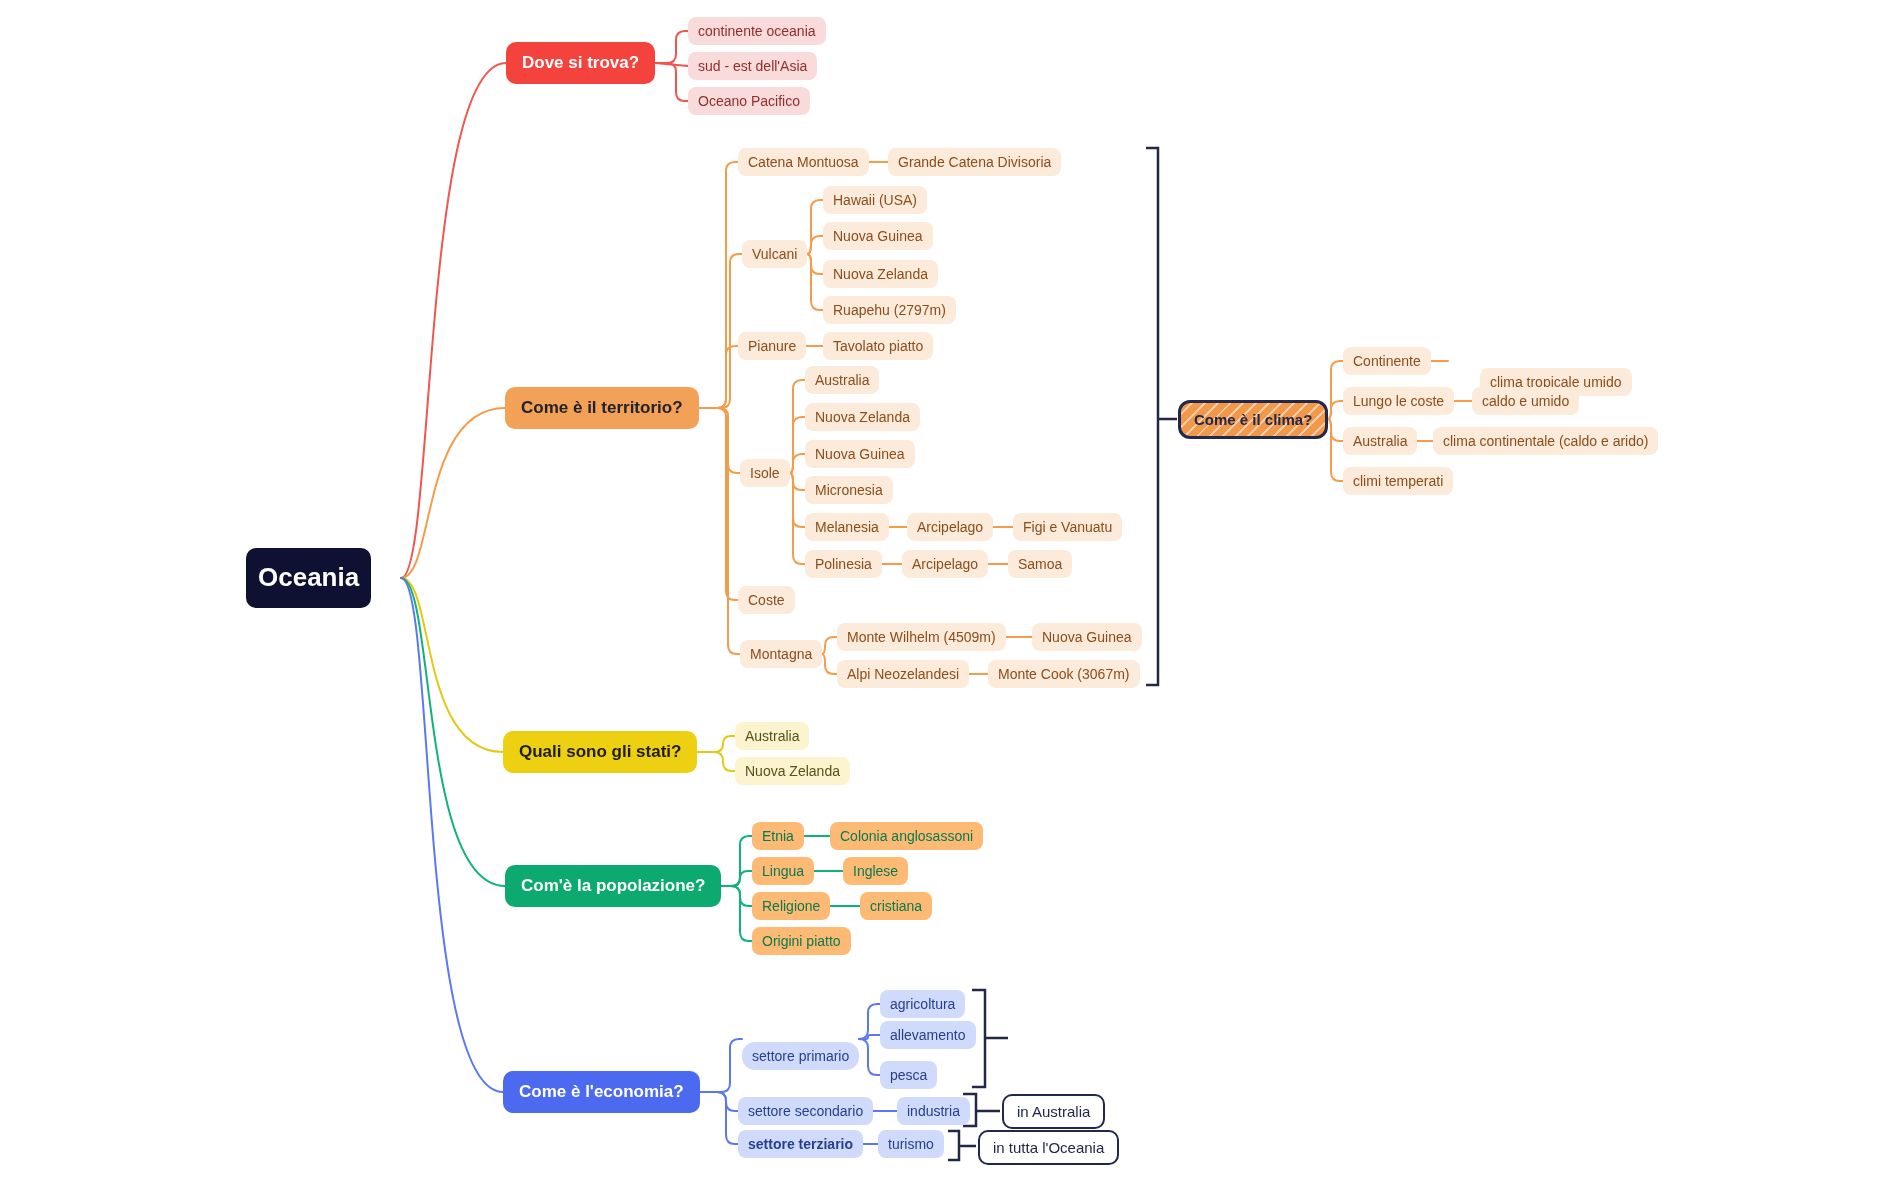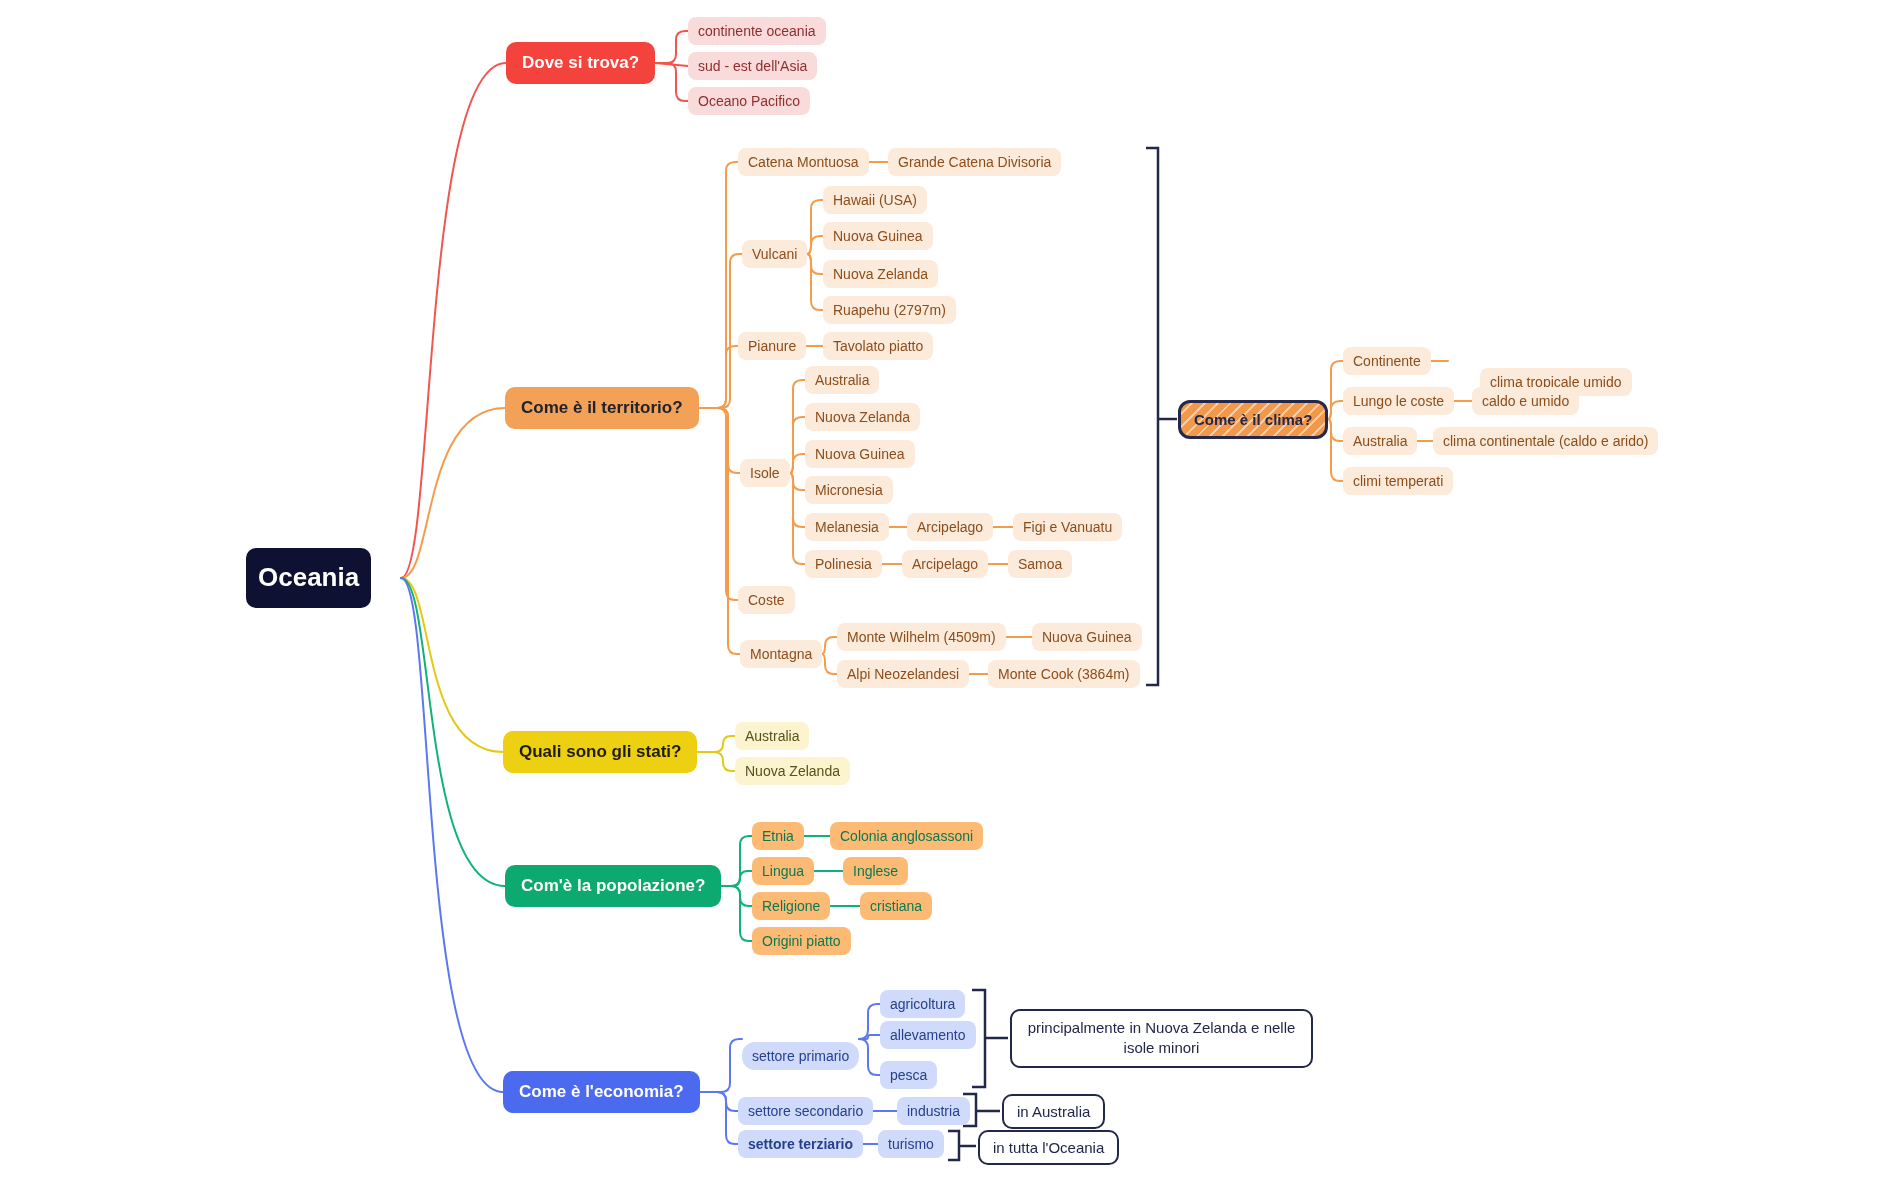--- a/index.html
+++ b/index.html
@@ -122,21 +122,21 @@
     <div class="node child child-orange" style="left: 907px; top: 513px;">Arcipelago</div>
     <div class="node child child-orange" style="left: 1013px; top: 513px;">Figi e Vanuatu</div>
     <div class="node child child-orange" style="left: 805px; top: 550px;">Polinesia</div>
     <div class="node child child-orange" style="left: 902px; top: 550px;">Arcipelago</div>
     <div class="node child child-orange" style="left: 1008px; top: 550px;">Samoa</div>
     <div class="node child child-orange" style="left: 738px; top: 586px;">Coste</div>
     <div class="node child child-orange" style="left: 740px; top: 640px;">Montagna</div>
     <div class="node child child-orange" style="left: 837px; top: 623px;">Monte Wilhelm (4509m)</div>
     <div class="node child child-orange" style="left: 1032px; top: 623px;">Nuova Guinea</div>
     <div class="node child child-orange" style="left: 837px; top: 660px;">Alpi Neozelandesi</div>
-    <div class="node child child-orange" style="left: 988px; top: 660px;">Monte Cook (3864m)</div>
+    <div class="node child child-orange" style="left: 988px; top: 660px;">Monte Cook (3067m)</div>
     <div class="node clima" style="left: 1178px; top: 400px;">Come è il clima?</div>
     <div class="node child child-orange" style="left: 1343px; top: 347px; text-align: center;">Continente</div>
     <div class="node child child-orange" style="left: 1448px; top: 368px; margin-left: 32px;">clima tropicale umido</div>
     <div class="node child child-orange" style="left: 1343px; top: 387px;">Lungo le coste</div>
     <div class="node child child-orange" style="left: 1472px; top: 387px;">caldo e umido</div>
     <div class="node child child-orange" style="left: 1343px; top: 427px;">Australia</div>
     <div class="node child child-orange" style="left: 1433px; top: 427px;">clima continentale (caldo e arido)</div>
     <div class="node child child-orange" style="left: 1343px; top: 467px;">climi temperati</div>
     <div class="node topic topic-yellow" style="left: 503px; top: 731px;">Quali sono gli stati?</div>
     <div class="node child child-yellow" style="left: 735px; top: 722px;">Australia</div>
@@ -151,16 +151,15 @@
     <div class="node child child-green" style="left: 752px; top: 927px;">Origini piatto</div>
     <div class="node topic topic-blue" style="left: 503px; top: 1071px;">Come è l'economia?</div>
     <div class="node child child-blue" style="left: 742px; top: 1042px; border-radius: 13px;">settore primario</div>
     <div class="node child child-blue" style="left: 880px; top: 990px;">agricoltura</div>
     <div class="node child child-blue" style="left: 880px; top: 1021px;">allevamento</div>
     <div class="node child child-blue" style="left: 880px; top: 1061px;">pesca</div>
     <div class="node child child-blue" style="left: 738px; top: 1097px;">settore secondario</div>
     <div class="node child child-blue" style="left: 897px; top: 1097px;">industria</div>
     <div class="node child child-blue" style="left: 738px; top: 1130px; font-weight: bold;">settore terziario</div>
     <div class="node child child-blue" style="left: 878px; top: 1130px;">turismo</div>
-    <div class="node callout wrap" style="left: 1010px; width: 303px; top: 1009px;">principalmente in Nuova Zelanda e nelle isole minori</div>
     <div class="node callout" style="left: 1002px; top: 1094px;">in Australia</div>
     <div class="node callout" style="left: 978px; top: 1130px;">in tutta l'Oceania</div>
   </div>
 
 </body></html>

